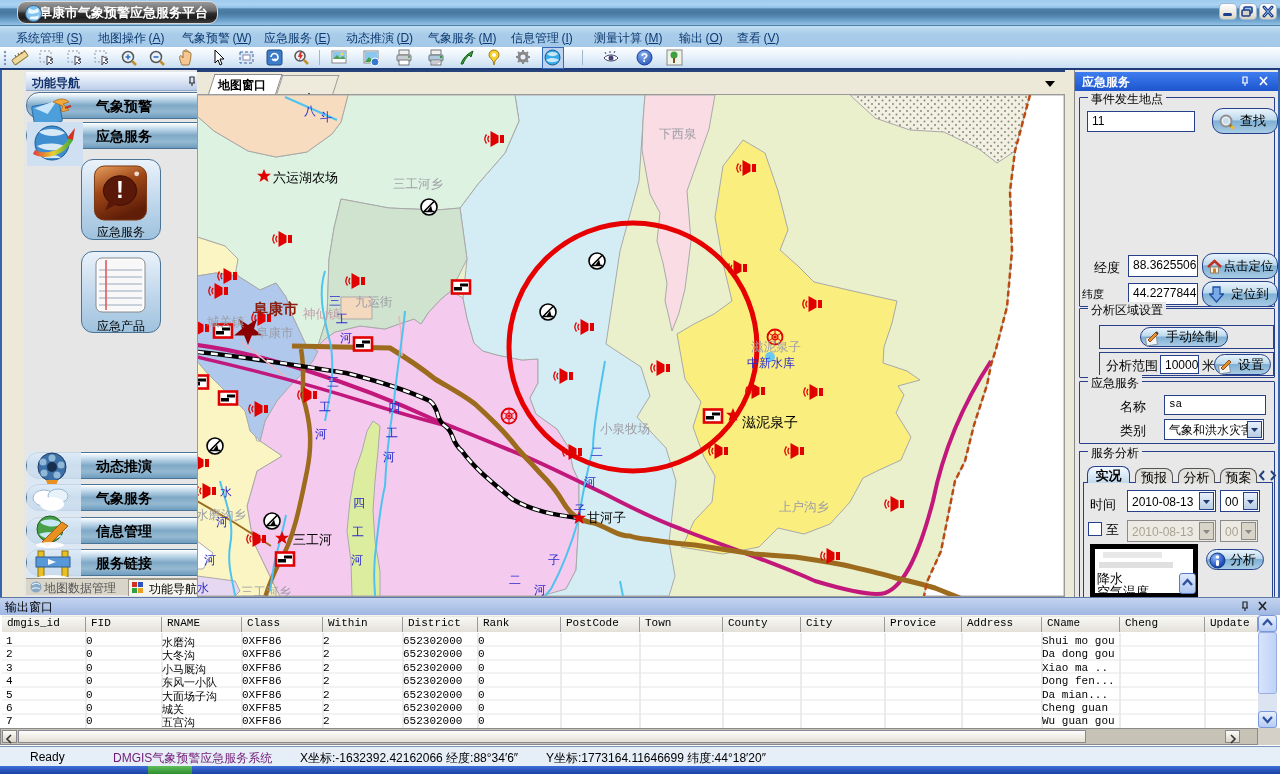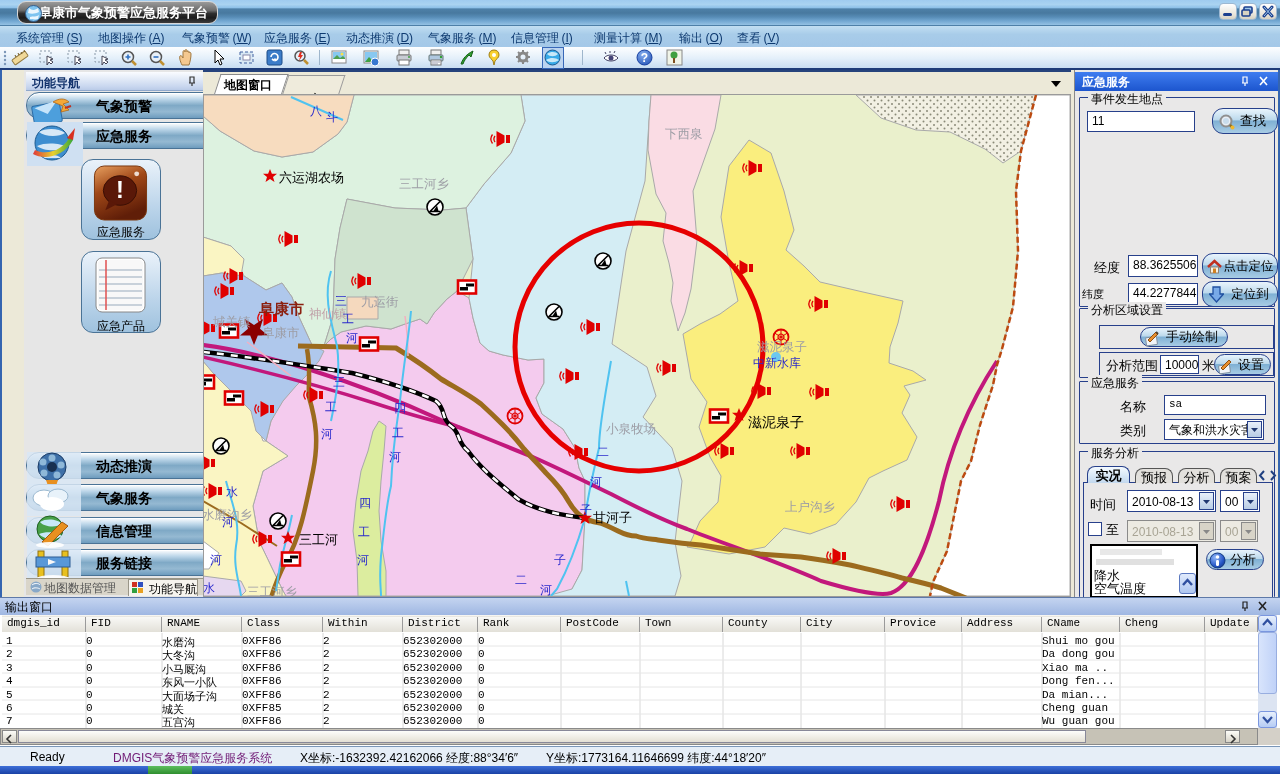--- a/index.html
+++ b/index.html
@@ -31,21 +31,21 @@
 background:linear-gradient(to bottom,#FFFFFF 0%,#BCD6E9 25%,#7FA9C6 50%,#95B9D2 75%,#6E9CBE 100%);
 border:1px solid #4A7396;box-shadow:inset 0 1px 0 #fff;
 color:#000;font-size:14px;font-weight:bold;text-align:center;line-height:26px;}
 .navicon{position:absolute;left:3px;width:52px;}
 .iconbtn{left:57px;width:80px;border-radius:12px;
 background:linear-gradient(to bottom,#EAF2FA,#BBD4EA 60%,#9FC2DE);
 border:1px solid #4A7396;}
 .iconbtn .lbl{position:absolute;left:0;width:100%;text-align:center;font-size:12px;color:#000;}
 #lp-tabs{left:2px;top:508px;width:197px;height:17px;background:#D9D5C9;border-top:1px solid #9a9688;font-size:12px;}
 
-#mapwin{left:203px;top:70px;width:868px;height:527px;background:#6d28d9;}
+#mapwin{left:197px;top:70px;width:868px;height:527px;background:#6d28d9;}
 #maptabs{left:0;top:0;width:868px;height:24px;background:#ECE9D8;border-top:2px solid #26437C;}
 .mtab{position:absolute;top:3px;height:21px;font-size:12px;color:#000;}
 #mapcanvas{left:0;top:24px;width:868px;height:503px;background:#fff;border:1px solid #9a9a9a;}
 
 #rightpanel{left:1074px;top:70px;width:203px;height:527px;background:#E9E8E8;border-left:1px solid #888;}
 #rp-head{left:0px;top:2px;width:203px;height:19px;background:linear-gradient(to bottom,#3F7DF0,#1C55CE);color:#fff;font-weight:bold;font-size:12px;padding:2px 0 0 7px;}
 .grp{border:1px solid #27408B;border-radius:1px;}
 .grplbl{position:absolute;top:-7px;left:8px;background:#E9E8E8;padding:0 3px;font-size:12px;color:#000;}
 .inp{background:#fff;border:1px solid #27408B;font-size:12px;color:#000;padding:2px 0 0 4px;}
 .pillbtn{border:1px solid #27408B;border-radius:11px;
@@ -610,21 +610,21 @@
    <div class="abs" style="left:8px;top:70px;width:14px;height:14px;background:#fff;border:1px solid #27408B"></div>
    <span class="abs" style="left:26px;top:69px;font-size:13px">至</span>
    <div class="abs" style="left:47px;top:68px;width:89px;height:22px;border:1px solid #8a8a8a;background:#ECEAE2;color:#A8A494;font-size:12px;padding:4px 0 0 4px">2010-08-13</div>
    <div class="abs" style="left:119px;top:70px;width:15px;height:18px;border:1px solid #8a8a8a;background:#D8D4C8"><svg width="13" height="16">
           <path d="M3,7 L10,7 L6.5,11 Z" fill="#888"></path>
         </svg></div>
    <div class="abs" style="left:140px;top:68px;width:38px;height:22px;border:1px solid #8a8a8a;background:#ECEAE2;color:#A8A494;font-size:12px;padding:4px 0 0 4px">00</div>
    <div class="abs" style="left:161px;top:70px;width:15px;height:18px;border:1px solid #8a8a8a;background:#D8D4C8"><svg width="13" height="16">
           <path d="M3,7 L10,7 L6.5,11 Z" fill="#888"></path>
         </svg></div>
-   <div class="abs" style="left:10px;top:92px;width:108px;height:54px;background:#fff;border:2px solid #000000;overflow:hidden">
+   <div class="abs" style="left:10px;top:92px;width:108px;height:54px;background:#fff;border:5px solid #000000;overflow:hidden">
      <div style="height:6px;background:#E8E8E8;width:60%;margin:3px 0 0 8px"></div>
      <div style="height:6px;background:#E0E0E0;width:75%;margin:4px 0 0 4px"></div>
      <div style="font-size:13px;margin:4px 0 0 2px;line-height:13px">降水<br>空气温度</div>
    </div>
    <div class="abs" style="left:99px;top:121px;width:17px;height:21px;border:1px solid #5A78C0;border-radius:3px;background:linear-gradient(#E0EAFC,#AEC6F0)"><svg width="15" height="19">
           <path d="M3,11 L7.5,6 L12,11" fill="none" stroke="#3050A0" stroke-width="2.5"></path>
         </svg></div>
    <div class="abs pillbtn" style="left:126px;top:97px;width:58px;height:21px;line-height:19px;padding-left:16px">分析<svg style="position:absolute;left:2px;top:2px" width="17" height="17" viewBox="0 0 17 17">
           <circle cx="8.5" cy="8.5" r="7.5" fill="url(#bgr)" stroke="#103880"></circle>
           <defs>

